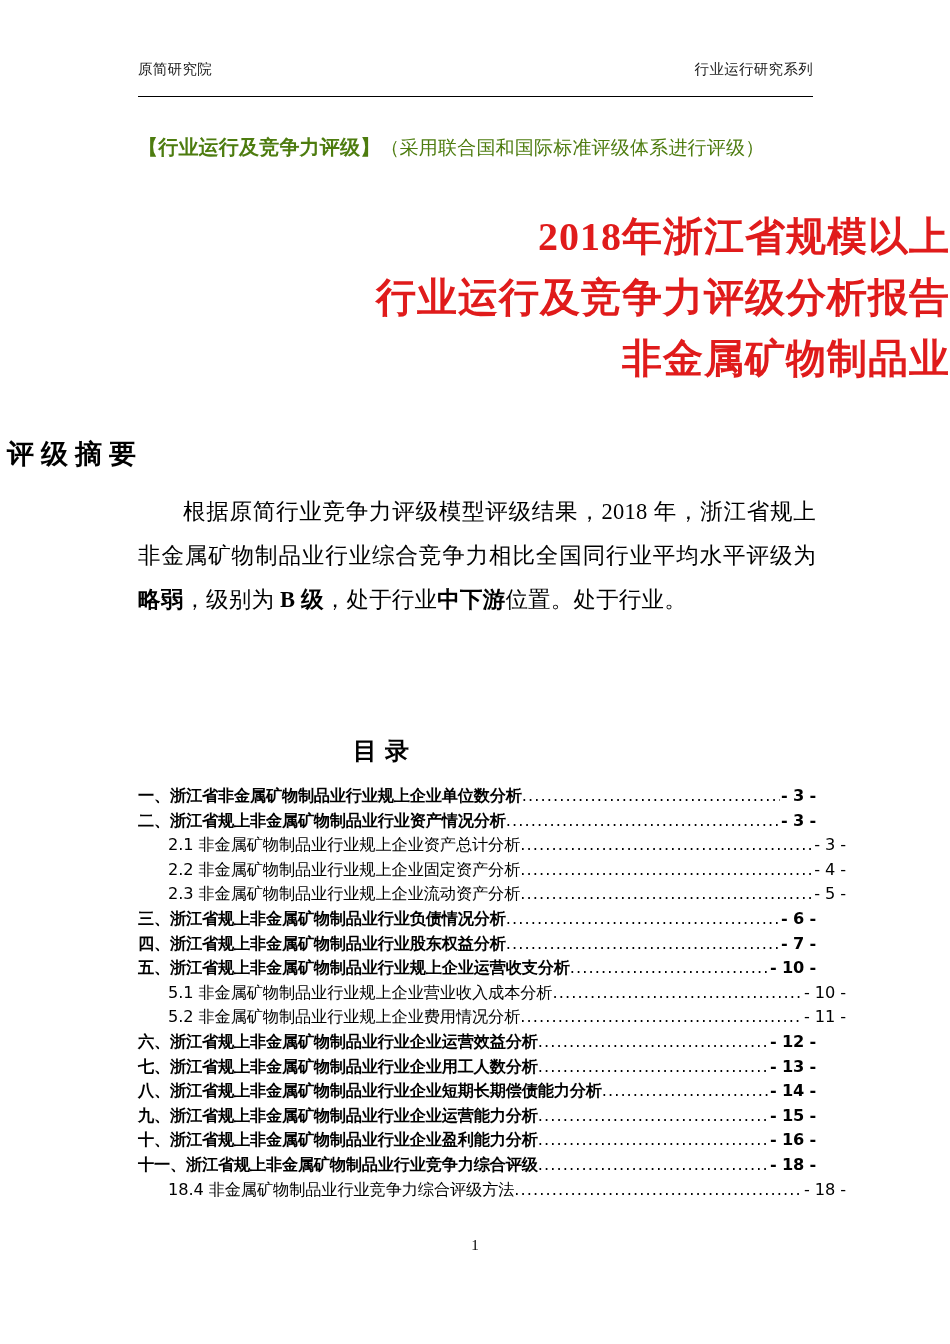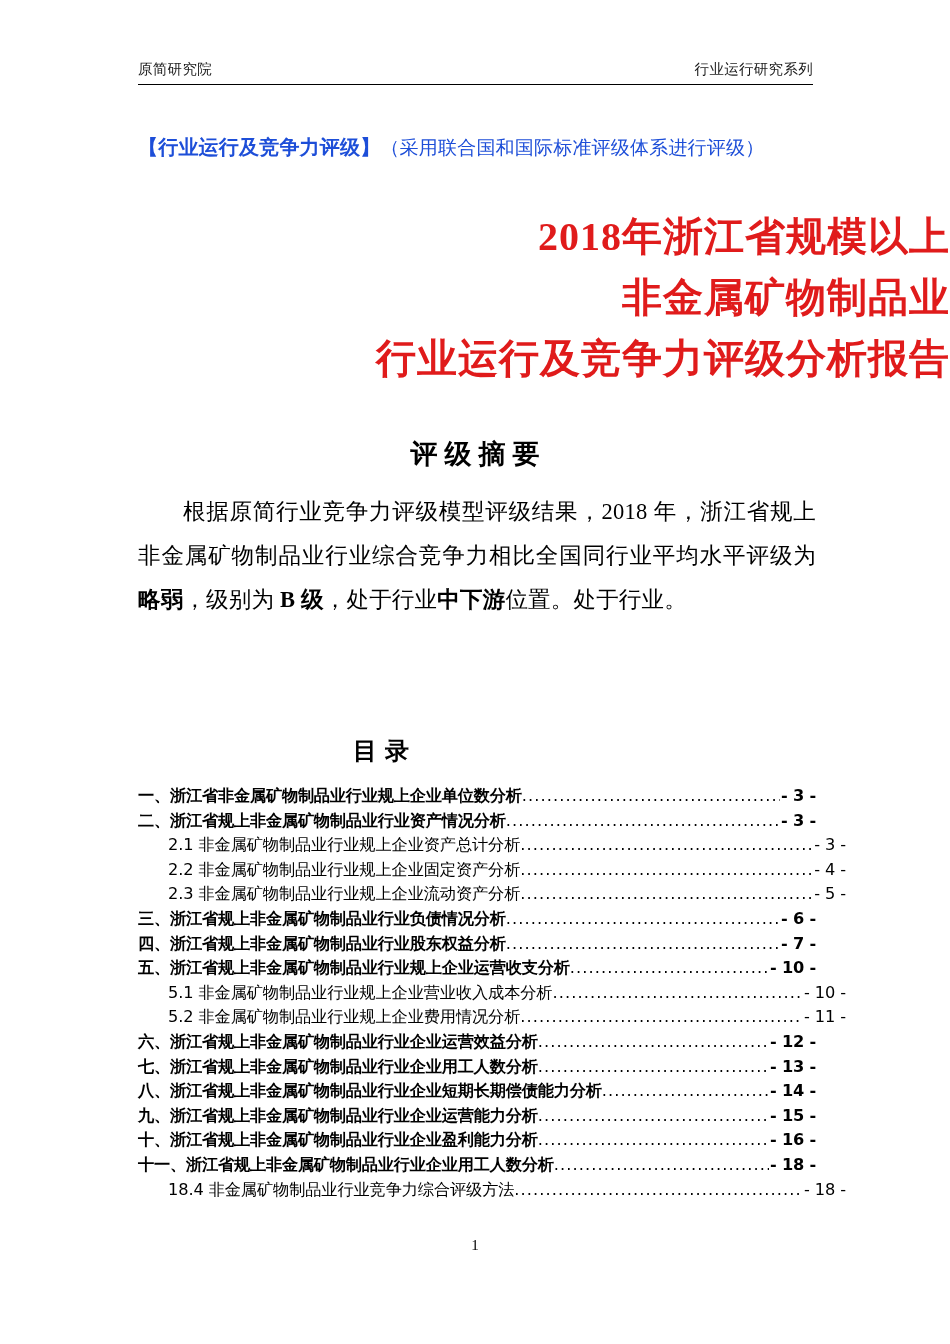--- a/index.html
+++ b/index.html
@@ -21,40 +21,40 @@
   
   .doc-header {
     position: absolute;
     left: 138px;
     top: 62px;
     width: 675px;
     display: flex;
     justify-content: space-between;
     align-items: flex-end;
     border-bottom: 1.6px solid #000000;
-    padding-bottom: 6px;
+    padding-bottom: 18px;
     font-family: "DejaVu Sans", "Liberation Sans", sans-serif;
     font-size: 14.5px;
     line-height: 1.1;
     letter-spacing: 0.3px;
     color: #1a1a1a;
   }
 
   
   .bracket-line {
     position: absolute;
     left: 138px;
     top: 134px;
     width: 680px;
     font-family: "Liberation Serif", "DejaVu Serif", serif;
     font-size: 20px;
     font-weight: 700;
     letter-spacing: 0.2px;
     white-space: nowrap;
-    color: #1d4ed8;
+    color: #4d7c0f;
   }
   .bracket-line .tail {
     font-weight: 400;
     font-size: 19px;
   }
 
   
   .main-title {
     position: absolute;
     left: 0;
@@ -68,21 +68,21 @@
     letter-spacing: 1px;
   }
   .main-title .tline { display: block; white-space: nowrap; }
 
   
   .summary-heading {
     position: absolute;
     left: 0;
     top: 436px;
     width: 950px;
-    text-align: center;
+    text-align: left;
     font-family: "DejaVu Sans", "Liberation Sans", sans-serif;
     font-size: 27px;
     font-weight: 700;
     letter-spacing: 7px;
     text-indent: 7px;
   }
 
   .summary-body {
     position: absolute;
     left: 138px;
@@ -175,22 +175,22 @@
     <span>原简研究院</span>
     <span>行业运行研究系列</span>
   </div>
 
   <div class="bracket-line">
     <span>【行业运行及竞争力评级】</span><span class="tail">（采用联合国和国际标准评级体系进行评级）</span>
   </div>
 
   <div class="main-title" style="color: rgb(224, 27, 27); text-align: right;">
     <span class="tline">2018年浙江省规模以上</span>
+    <span class="tline">行业运行及竞争力评级分析报告</span>
     <span class="tline">非金属矿物制品业</span>
-    <span class="tline">行业运行及竞争力评级分析报告</span>
   </div>
 
   <div class="summary-heading">评级摘要</div>
 
   <div class="summary-body">
     <span>根据原简行业竞争力评级模型评级结果，2018 年，浙江省规上非金属矿物制品业行业综合竞争力相比全国同行业平均水平评级为</span><b>略弱</b><span>，级别为 </span><b>B 级</b><span>，处于行业</span><b>中下游</b><span>位置。处于行业。</span>
   </div>
 
   <div class="toc-heading">目录</div>
 
@@ -264,21 +264,21 @@
         <span class="toc-label">九、浙江省规上非金属矿物制品业行业企业运营能力分析</span>
         <span class="toc-dots">..........................................................................................................</span>
         <span class="toc-page">- 15 -</span>
       </div>
       <div class="toc-row lvl1">
         <span class="toc-label">十、浙江省规上非金属矿物制品业行业企业盈利能力分析</span>
         <span class="toc-dots">..........................................................................................................</span>
         <span class="toc-page">- 16 -</span>
       </div>
       <div class="toc-row lvl1">
-        <span class="toc-label">十一、浙江省规上非金属矿物制品业行业企业用工人数分析</span>
+        <span class="toc-label">十一、浙江省规上非金属矿物制品业行业竞争力综合评级</span>
         <span class="toc-dots">..........................................................................................................</span>
         <span class="toc-page">- 18 -</span>
       </div>
       <div class="toc-row lvl2">
         <span class="toc-label">18.4 非金属矿物制品业行业竞争力综合评级方法</span>
         <span class="toc-dots">..........................................................................................................</span>
         <span class="toc-page">- 18 -</span>
       </div>
     </div>
 

